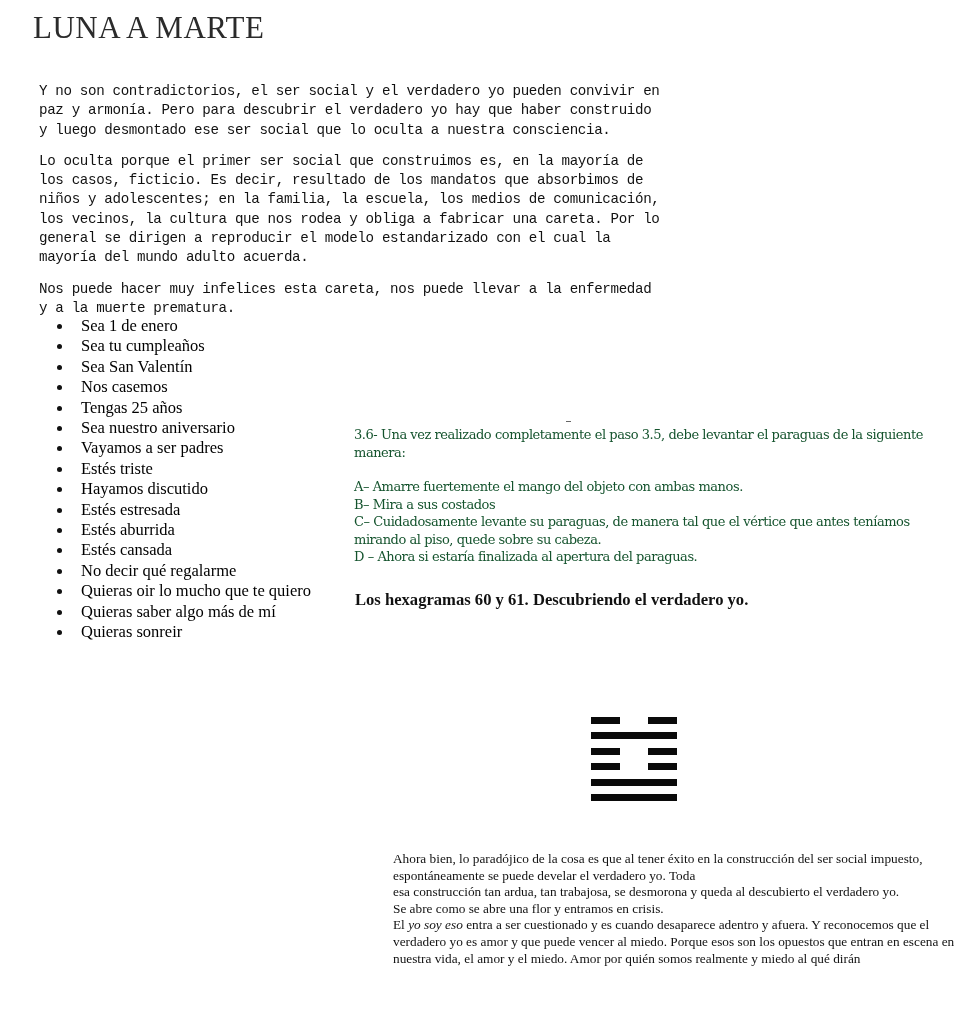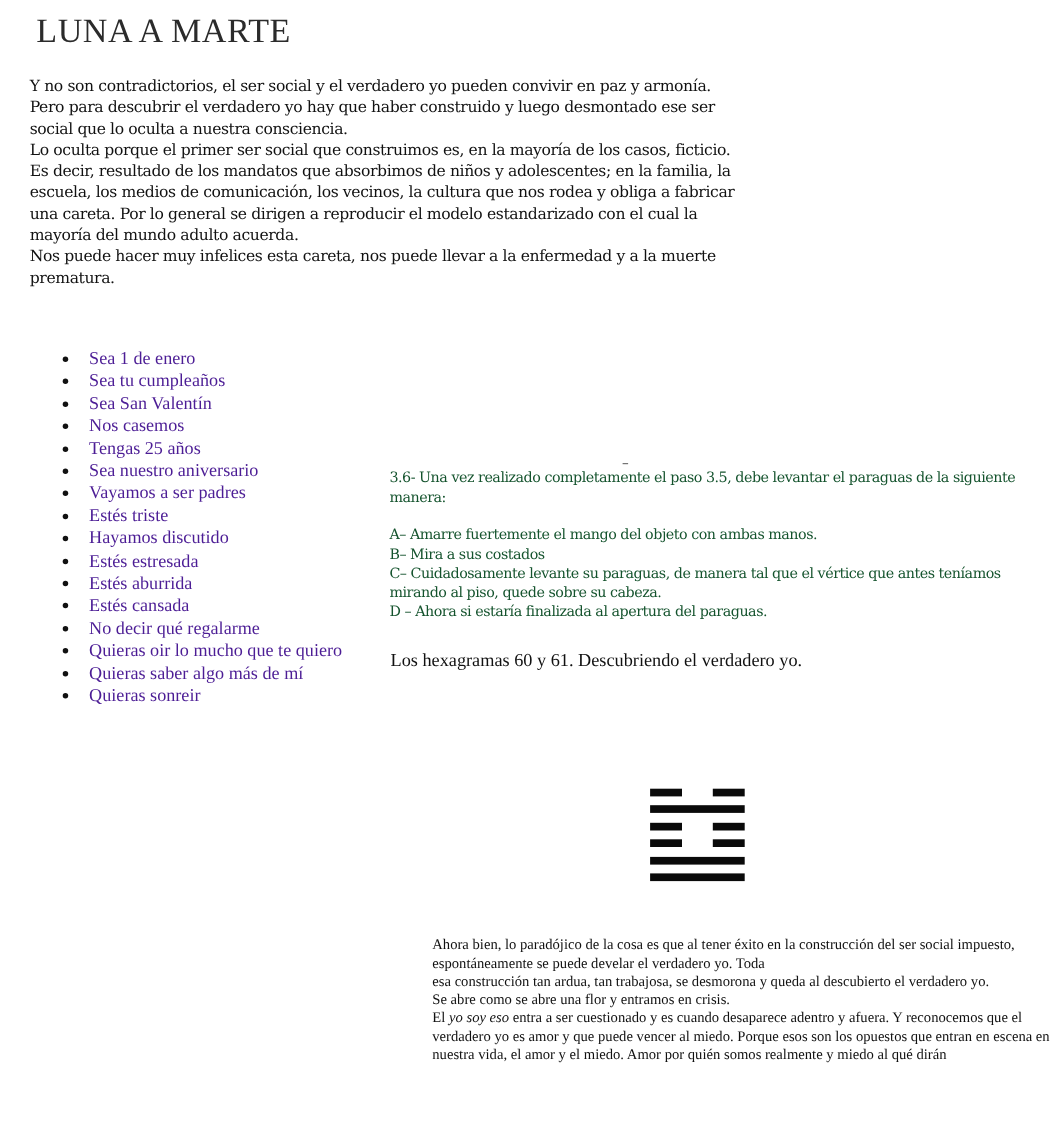--- a/index.html
+++ b/index.html
@@ -9,43 +9,43 @@
       font-family: Liberation Serif, serif;
       font-size: 31px; font-weight: normal; letter-spacing: 0.5px;
       color: #2b2b2b; margin: 0; line-height: 36px;
     }
     .intro {
       position: absolute; left: 27px; top: 70px; width: 650px;
       font-family: "DejaVu Serif", "Liberation Serif", serif;
       font-size: 14.2px; line-height: 19.3px; color: #111;
       letter-spacing: -0.35px;
     }
-    .intro p { margin: 0; }
+    .intro p { margin: 12px; font-family: Liberation Mono, monospace; }
     .bullets {
       position: absolute; left: 55px; top: 316px; margin: 0; padding: 0;
       list-style: none;
       font-family: "Liberation Serif", serif;
-      font-size: 16.5px; line-height: 20.4px; color: #4c1d95;
+      font-size: 16.5px; line-height: 20.4px; color: #000000;
     }
     .bullets li { position: relative; padding-left: 26px; white-space: nowrap; }
     .bullets li .dot {
       position: absolute; left: 2px; top: 8px; width: 5px; height: 5px;
       border-radius: 50%; background: #111;
     }
     .artifact { position: absolute; left: 566px; top: 421px; width: 5px; height: 1px; background: #666; }
     .steps {
       position: absolute; left: 354px; top: 426px; width: 570px;
       font-family: "DejaVu Serif", "Liberation Serif", serif;
       font-size: 13px; line-height: 17.5px; color: #14532d; letter-spacing: -0.45px;
     }
     .steps p { margin: 0; }
     .steps .gap { height: 17px; }
     .hex-heading {
       position: absolute; left: 355px; top: 590px; margin: 0;
-      font-family: "Liberation Serif", serif; font-weight: normal;
+      font-family: "Liberation Serif", serif; font-weight: bold;
       font-size: 16.6px; line-height: 20px; color: #111;
     }
     .hexagram { position: absolute; left: 591px; top: 717px; width: 86px; height: 86px; }
     .hex-line { position: absolute; left: 0; width: 86px; height: 7px; }
     .hex-line .seg { position: absolute; top: 0; height: 7px; background: #0a0a0a; }
     .essay {
       position: absolute; left: 355px; top: 851px; width: 570px;
       font-family: "Liberation Serif", serif;
       font-size: 13.3px; line-height: 16.6px; color: #111; margin-left: 38px;
     }

